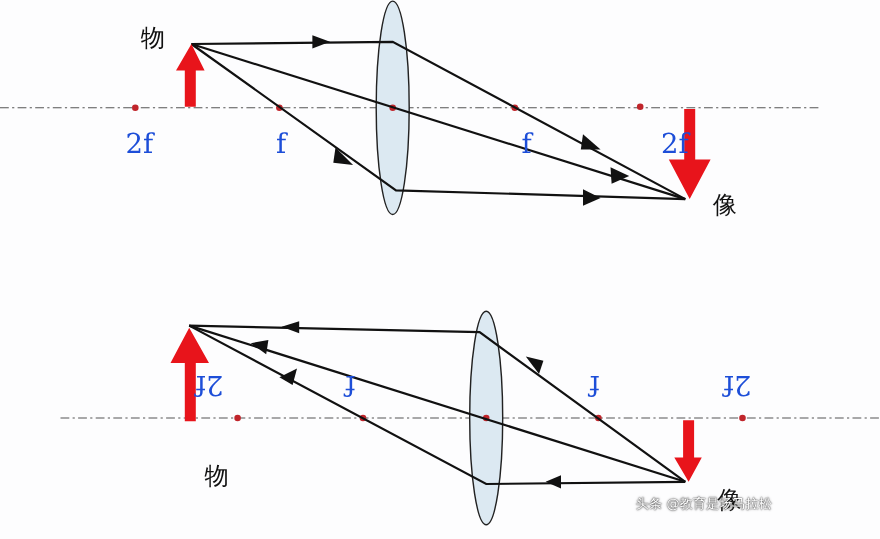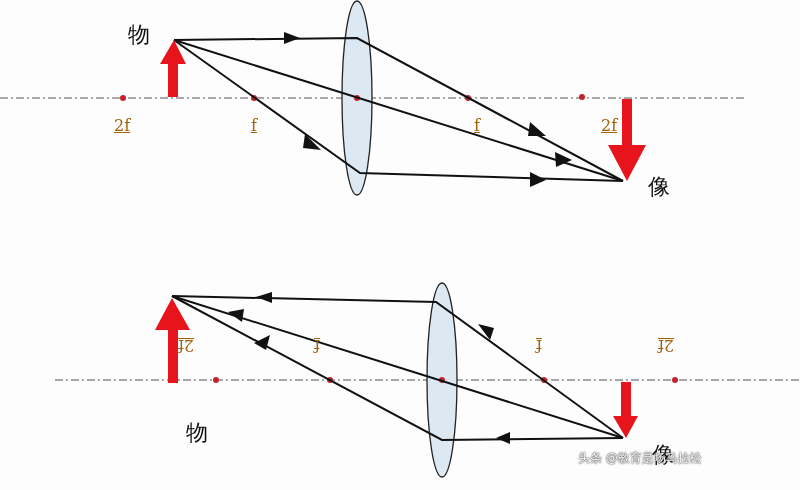--- a/index.html
+++ b/index.html
@@ -1,18 +1,18 @@
 <!DOCTYPE html>
 <html><head>
 <meta charset="utf-8">
 <style>
   html,body{margin:0;padding:0;background:#fdfdfe;}
   #stage{position:relative;width:800px;height:490px;overflow:hidden;background:#fdfdfe;}
   svg{position:absolute;left:0;top:0;}
-  .lbl{position:absolute;font-family:"DejaVu Serif",serif;font-size:16px;color:#a16207;text-decoration:underline;}
+  .lbl{position:absolute;font-family:"DejaVu Serif",serif;font-size:25px;color:#1d4ed8;}
   .cjk{position:absolute;font-family:"DejaVu Sans",sans-serif;font-size:22px;color:#111;}
   .flip{transform:rotate(180deg);}
   .wm{position:absolute;left:578px;top:450px;font-family:"DejaVu Sans",sans-serif;font-size:12px;color:#fff;text-shadow:0 0 2px #333,0 0 1px #333;}
 </style>
 </head>
 <body>
 
 <div id="stage">
 <svg width="800" height="490">
   <defs>

